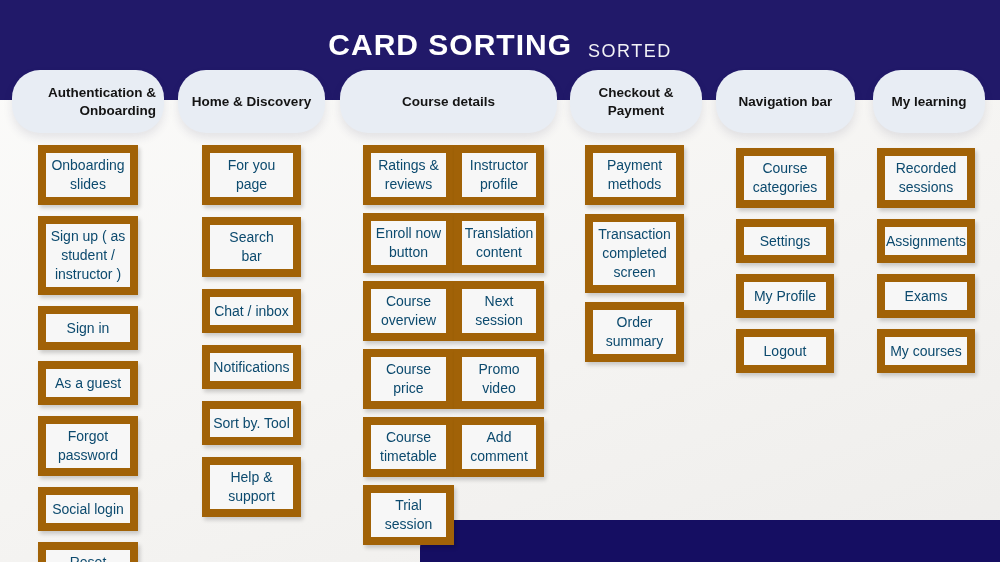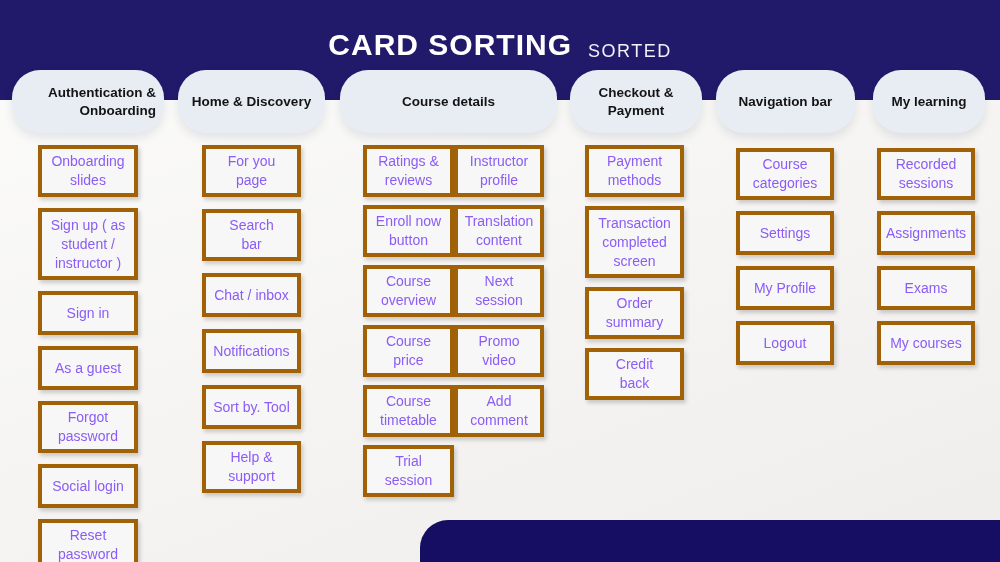--- a/index.html
+++ b/index.html
@@ -40,24 +40,24 @@
   }
   .col-1{left:38px;top:145px;width:100px;gap:11px;}
   .col-2{left:202px;top:145px;width:99px;gap:12px;}
   .col-3L{left:353px;top:145px;width:91px;gap:8px;margin-left:10px;}
   .col-3R{left:454px;top:145px;width:90px;gap:8px;}
   .col-4{left:585px;top:145px;width:99px;gap:9px;}
   .col-5{left:736px;top:148px;width:98px;gap:11px;}
   .col-6{left:877px;top:148px;width:98px;gap:11px;}
   .card{
     min-height:44px;box-sizing:border-box;
-    background:#f7f7f7;border:4px solid #a16207;
+    background:#f7f7f7;border:8px solid #a16207;
     box-shadow:2px 3px 4px rgba(0,0,0,0.18);
     display:flex;align-items:center;justify-content:center;text-align:center;
-    font-size:14px;line-height:19px;color:#8b5cf6;
+    font-size:14px;line-height:19px;color:#0c4a6e;
     padding:3px 2px;white-space:pre-line;
   }
   .card.h3{min-height:72px;}
   .bottom-bar{
     position:absolute;left:420px;top:520px;width:580px;height:42px;
     background:#150e62;border-top-left-radius:28px;z-index:1;
   }
 </style>
 </head>
 <body>
@@ -132,22 +132,20 @@
 </div>
 
 <div class="col col-4">
   <div class="card">Payment
 methods</div>
   <div class="card h3">Transaction
 completed
 screen</div>
   <div class="card">Order
 summary</div>
-  <div class="card">Credit
-back</div>
 </div>
 
 <div class="col col-5">
   <div class="card">Course
 categories</div>
   <div class="card">Settings</div>
   <div class="card">My Profile</div>
   <div class="card">Logout</div>
 </div>
 

